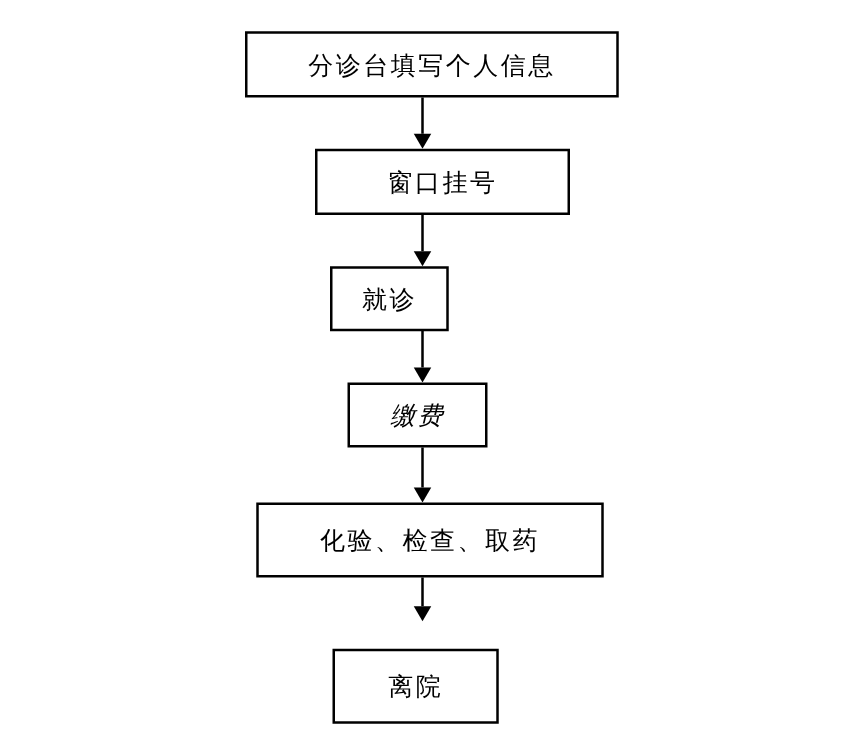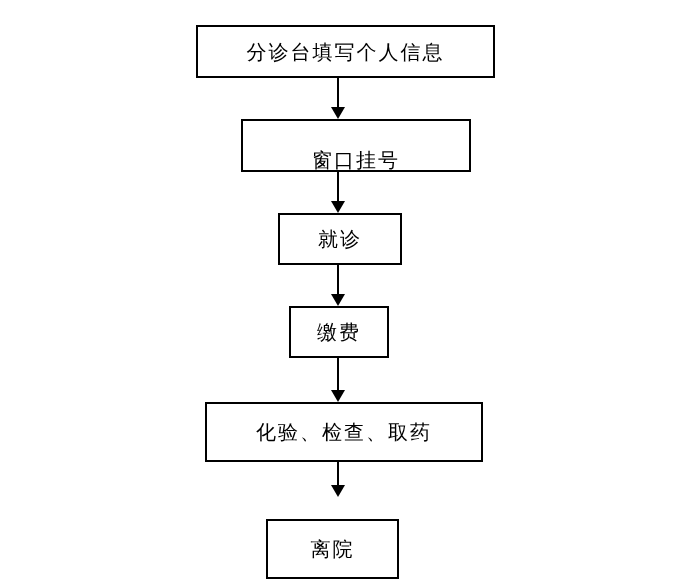--- a/index.html
+++ b/index.html
@@ -29,23 +29,23 @@
     display: flex;
     align-items: center;
     justify-content: center;
     font-size: 20px;
     letter-spacing: 2px;
     white-space: nowrap;
     line-height: 1;
   }
   .node-label { display: inline-block; }
   .n1 { left: 196px; top: 25px;  width: 299px; height: 53px; }
-  .n2 { left: 241px; top: 119px; width: 230px; height: 53px; align-items: flex-end; }
-  .n3 { left: 278px; top: 213px; width: 124px; height: 52px; }
-  .n4 { left: 289px; top: 306px; width: 100px; height: 52px; }
+  .n2 { left: 252px; top: 119px; width: 204px; height: 53px; }
+  .n3 { left: 264px; top: 213px; width: 95px; height: 52px; }
+  .n4 { left: 278px; top: 306px; width: 112px; height: 52px; font-style: italic; }
   .n5 { left: 205px; top: 402px; width: 278px; height: 60px; }
   .n6 { left: 266px; top: 519px; width: 133px; height: 60px; }
 
   .arrow {
     position: absolute;
     left: 330px;
     width: 15px;
     display: flex;
     flex-direction: column;
     align-items: center;

